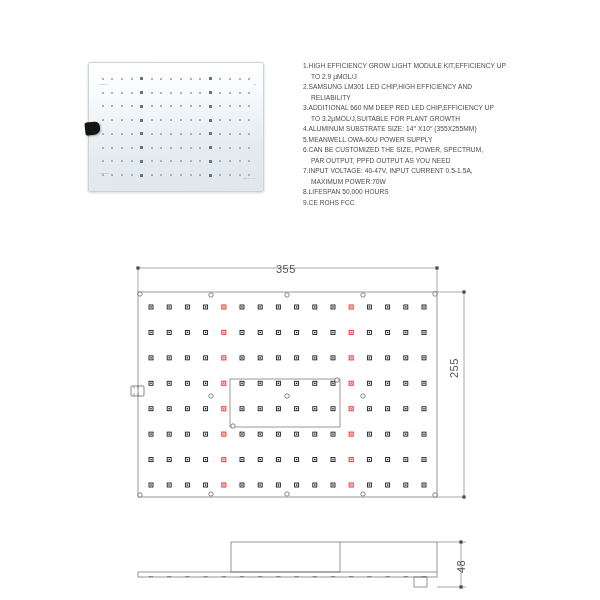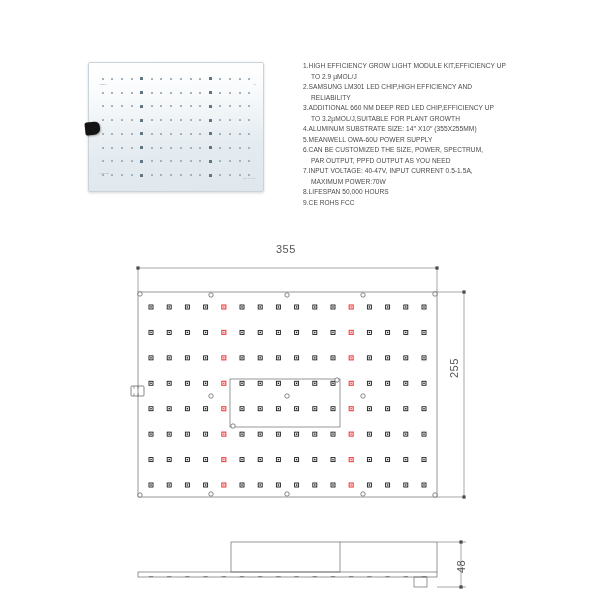--- a/index.html
+++ b/index.html
@@ -106,21 +106,21 @@
     height: 600px;
   }
   .dim-label {
     position: absolute;
     font-size: 11px;
     color: #555;
     letter-spacing: 0.5px;
   }
   #dim-width-label {
     left: 276px;
-    top: 243px;
+    top: 263px;
   }
   #dim-height-label {
     left: 448px;
     top: 378px;
     transform: rotate(-90deg);
     transform-origin: left top;
   }
   #dim-thickness-label {
     left: 455px;
     top: 573px;

